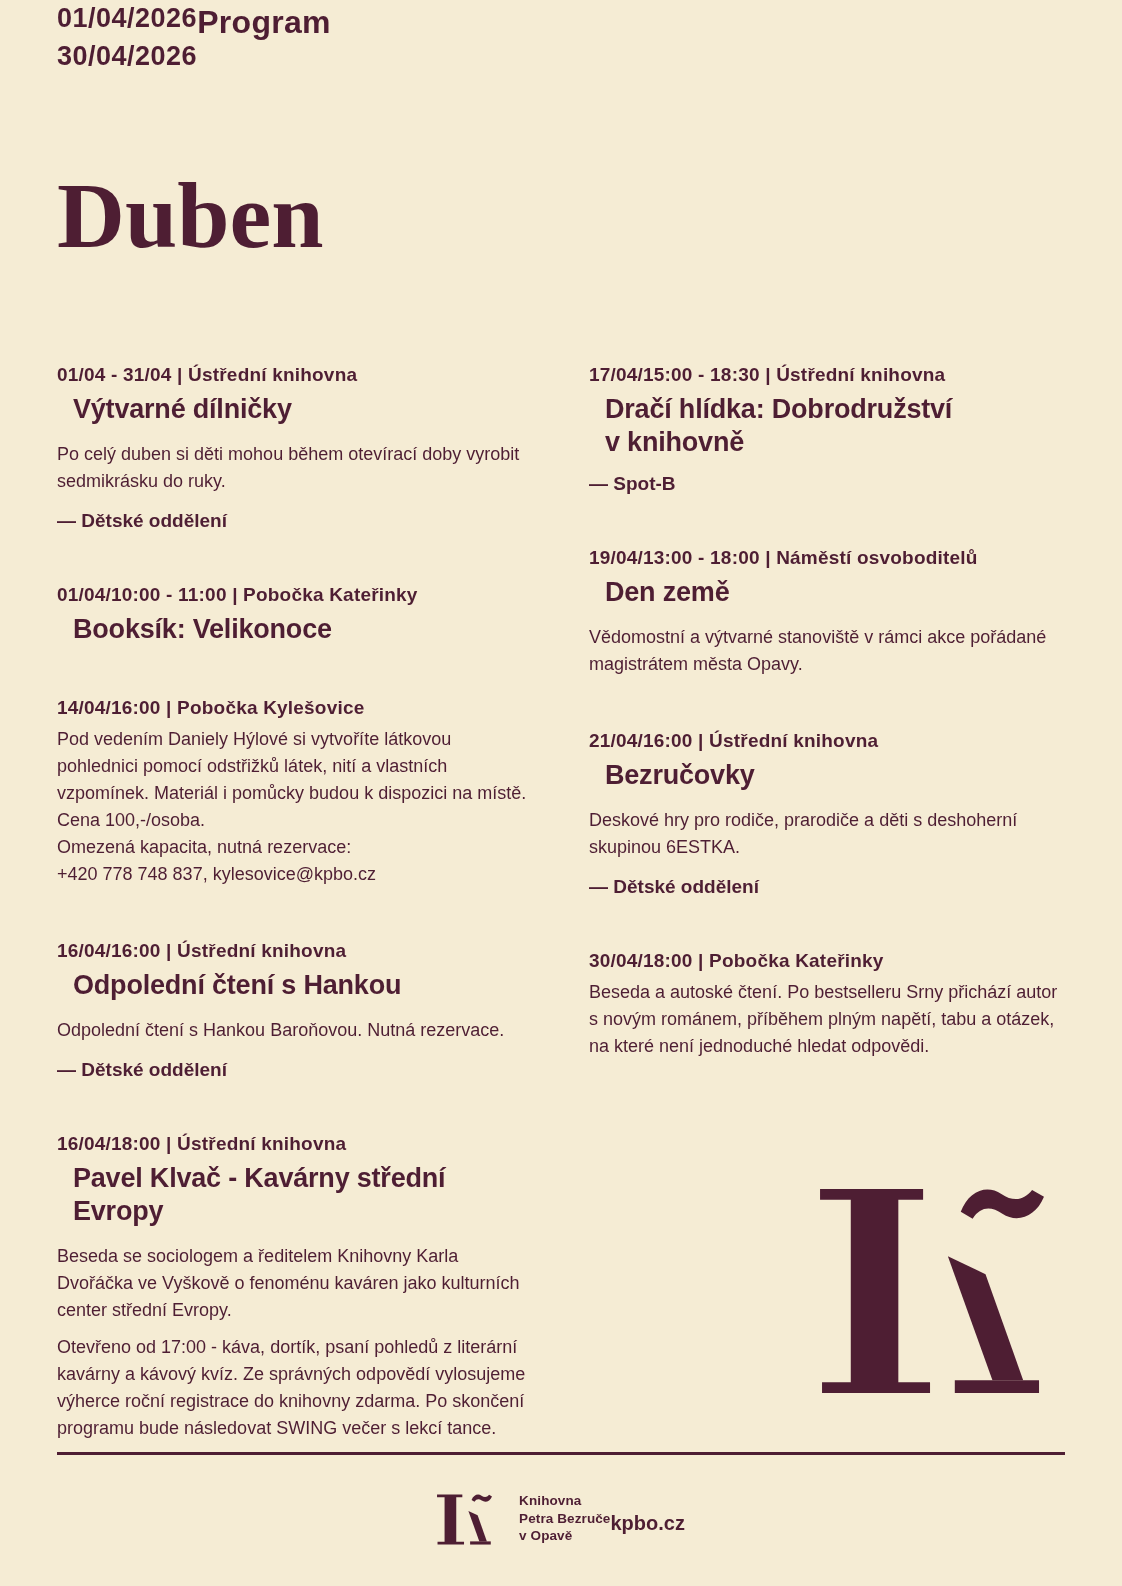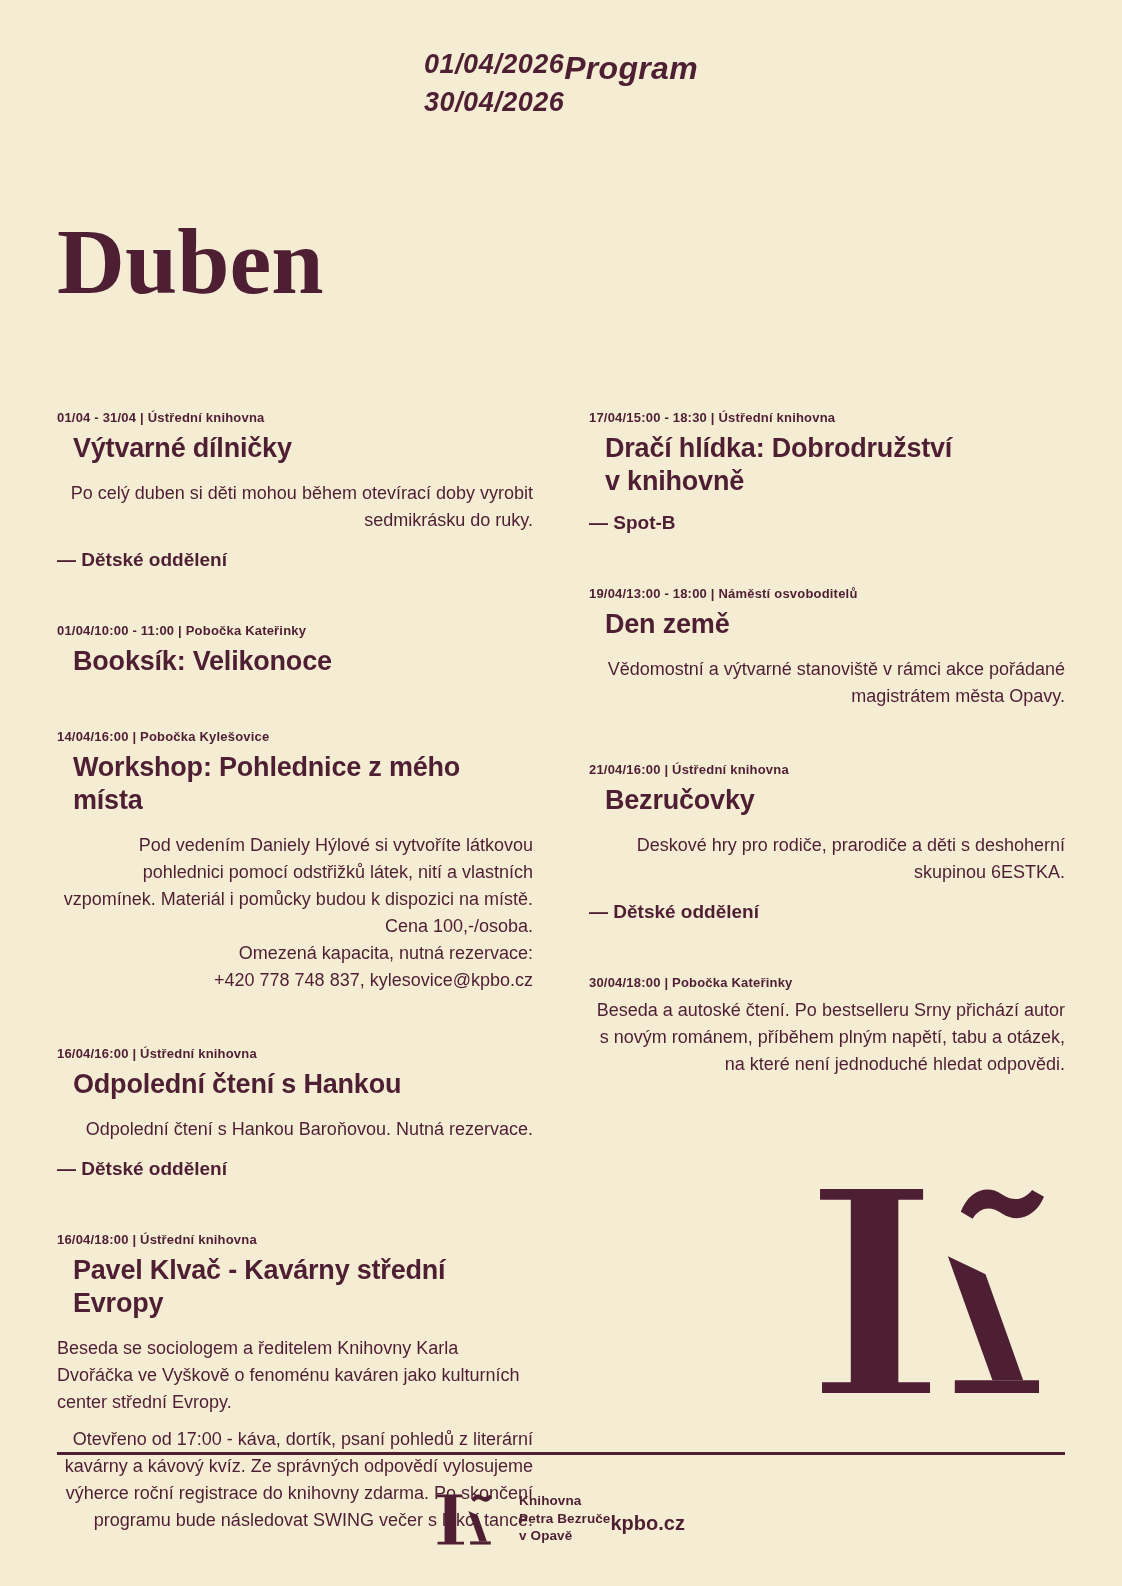--- a/index.html
+++ b/index.html
@@ -7,40 +7,40 @@
     position:relative;
     width:1122px;height:1586px;
     margin:0 auto;
     background:#f5ecd4;
     color:#4e1e33;
     font-family:"Liberation Sans",sans-serif;
     box-sizing:border-box;
     padding:0 57px;
     overflow:hidden;
   }
-  .header{display:flex;justify-content:center;align-items:flex-start;padding-top:46px;font-style:italic;}
+  .header{display:flex;justify-content:flex-start;align-items:flex-start;}
   .date-range{font-size:27px;font-weight:700;line-height:1.40;letter-spacing:.5px;}
   .program-label{font-size:32px;font-weight:700;margin-top:4px;letter-spacing:.3px;}
   .month-title{
     font-family:"Liberation Serif","DejaVu Serif",serif;
     font-size:94px;font-weight:700;line-height:1;
     margin:92px 0 0 0;letter-spacing:0;
   }
   .columns{
     display:grid;grid-template-columns:1fr 1fr;column-gap:56px;
     margin-top:102px;
   }
   .event{margin-bottom:52px;}
-  .event-meta{font-size:13px;font-weight:700;letter-spacing:.2px;margin-bottom:7px;}
+  .event-meta{font-size:19px;font-weight:700;letter-spacing:.2px;margin-bottom:7px;}
   .event-title{
     font-size:27px;font-weight:700;line-height:1.22;
     margin:0 0 15px 16px;white-space:pre-line;letter-spacing:-.2px;
   }
   .event-desc p{font-size:18px;line-height:1.5;margin:0 0 10px 0;white-space:pre-line;}
-  .event-desc p:last-child{margin-bottom:0;text-align:right;}
+  .event-desc p:last-child{margin-bottom:0;}
   .event-tag{font-size:19px;font-weight:700;margin-top:15px;}
   .brand-mark-large{
     position:absolute;left:820px;top:1183px;
     width:228px;height:216px;color:#4e1e33;
   }
   .footer{
     position:absolute;left:57px;right:57px;top:1452px;
     border-top:3px solid #4e1e33;
   }
   .footer-row{display:flex;justify-content:center;align-items:flex-end;margin-top:37px;}
@@ -83,21 +83,20 @@
             <p>Po celý duben si děti mohou během otevírací doby vyrobit sedmikrásku do ruky.</p>
           </div>
           <div class="event-tag">— Dětské oddělení</div>
         </article>
         <article class="event">
           <div class="event-meta">01/04/10:00 - 11:00 | Pobočka Kateřinky</div>
           <h3 class="event-title">Booksík: Velikonoce</h3>
         </article>
         <article class="event">
           <div class="event-meta">14/04/16:00 | Pobočka Kylešovice</div>
-          <h3 class="event-title">Workshop: Pohlednice z mého místa</h3>
           <div class="event-desc">
             <p>Pod vedením Daniely Hýlové si vytvoříte látkovou pohlednici pomocí odstřižků látek, nití a vlastních vzpomínek. Materiál i pomůcky budou k dispozici na místě.
 Cena 100,-/osoba.
 Omezená kapacita, nutná rezervace:
 +420 778 748 837, kylesovice@kpbo.cz</p>
           </div>
         </article>
         <article class="event">
           <div class="event-meta">16/04/16:00 | Ústřední knihovna</div>
           <h3 class="event-title">Odpolední čtení s Hankou</h3>

